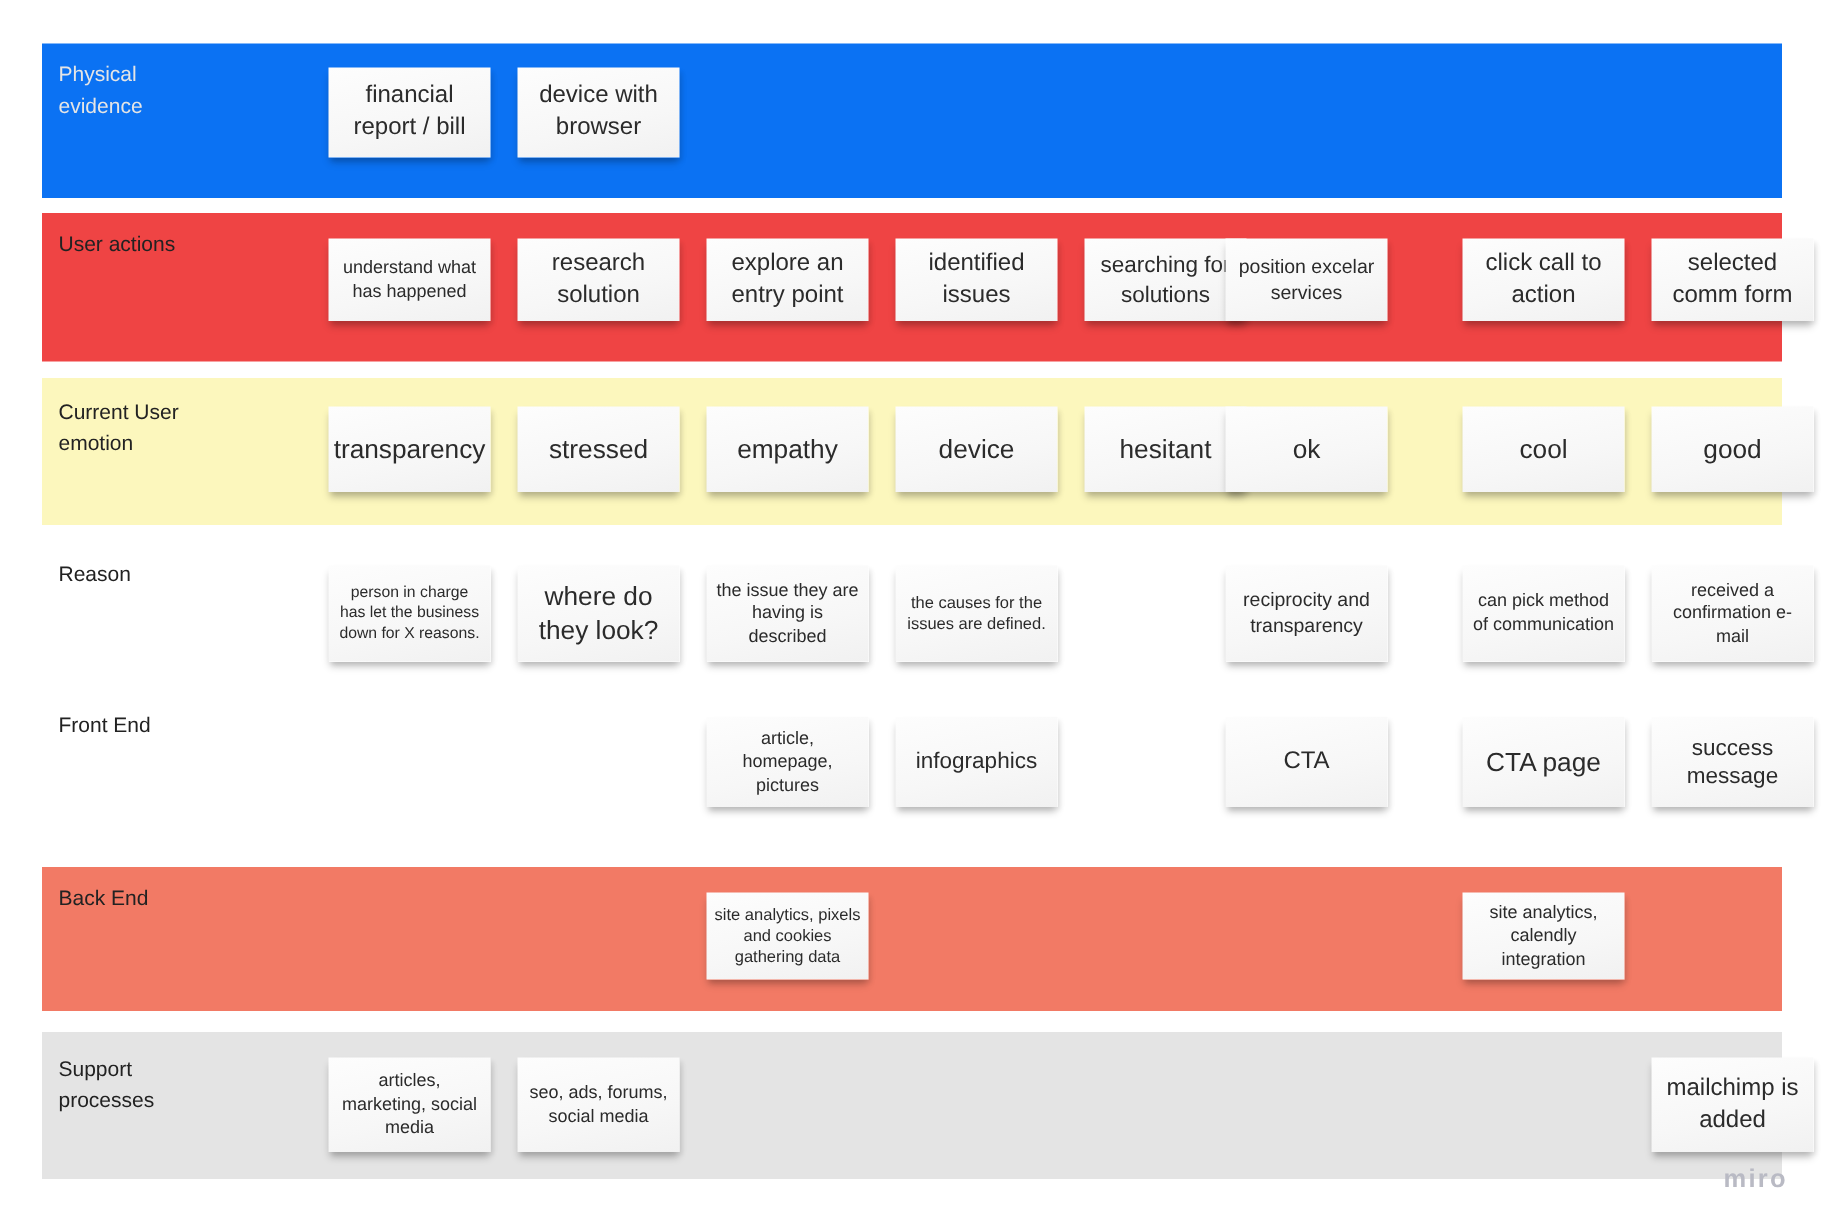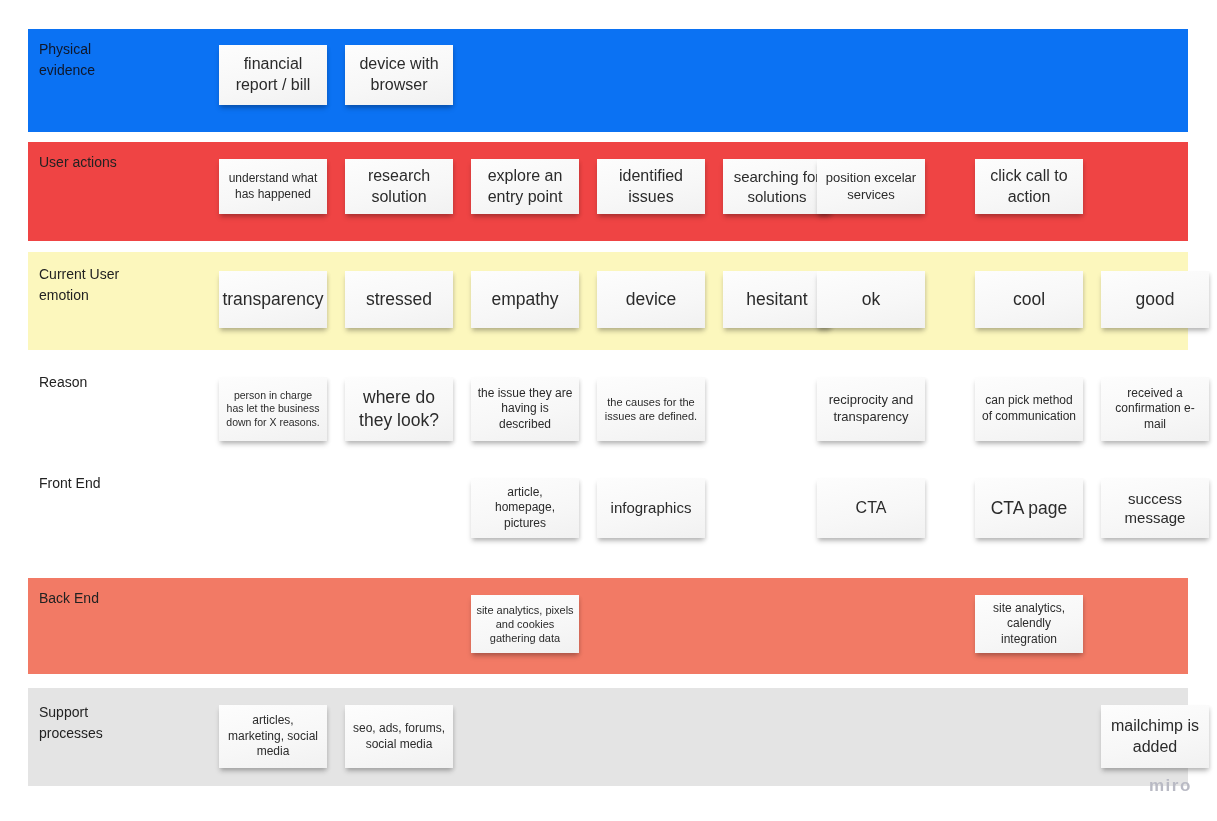--- a/index.html
+++ b/index.html
@@ -7,21 +7,21 @@
     width:1217px;height:821px;position:relative;overflow:hidden;
     background:#ffffff;
     font-family:"Liberation Sans","DejaVu Sans",sans-serif;
   }
   .board{position:absolute;inset:0;}
   .row{position:absolute;left:28px;width:1160px;}
   .row-label{
     position:absolute;left:11px;top:10px;width:110px;
     font-size:14px;line-height:1.5;color:#222222;
   }
-  .row-label.light{color:#0f172a;}
+  .row-label.light{color:#e5e5e5;}
   .note{
     position:absolute;width:108px;box-sizing:border-box;
     display:flex;align-items:center;justify-content:center;
     text-align:center;padding:3px 5px;color:#2b2b2b;line-height:1.3;
     background:linear-gradient(168deg,#fdfdfd 0%,#f7f7f7 60%,#f1f1f1 100%);
     box-shadow:0 4px 5px -1px rgba(0,0,0,0.25),2px 2px 3px rgba(0,0,0,0.06);
     margin-left:37px;
   }
   
   .c1{left:154px}.c2{left:280px}.c3{left:406px}.c4{left:532px}
@@ -55,20 +55,21 @@
 
   <section class="row r2" style="background:#ef4444">
     <div class="row-label">User actions</div>
     <div class="note c1 fs12">understand what has happened</div>
     <div class="note c2 fs16">research solution</div>
     <div class="note c3 fs16">explore an entry point</div>
     <div class="note c4 fs16">identified issues</div>
     <div class="note c5 fs15">searching for solutions</div>
     <div class="note c6 fs13">position excelar services</div>
     <div class="note c7 fs16">click call to action</div>
+    <div class="note c8 fs16">selected comm form</div>
   </section>
 
   <section class="row r3" style="background:#fcf7bd">
     <div class="row-label">Current User emotion</div>
     <div class="note c1 fs17">transparency</div>
     <div class="note c2 fs17">stressed</div>
     <div class="note c3 fs17">empathy</div>
     <div class="note c4 fs17">device</div>
     <div class="note c5 fs17">hesitant</div>
     <div class="note c6 fs17">ok</div>

